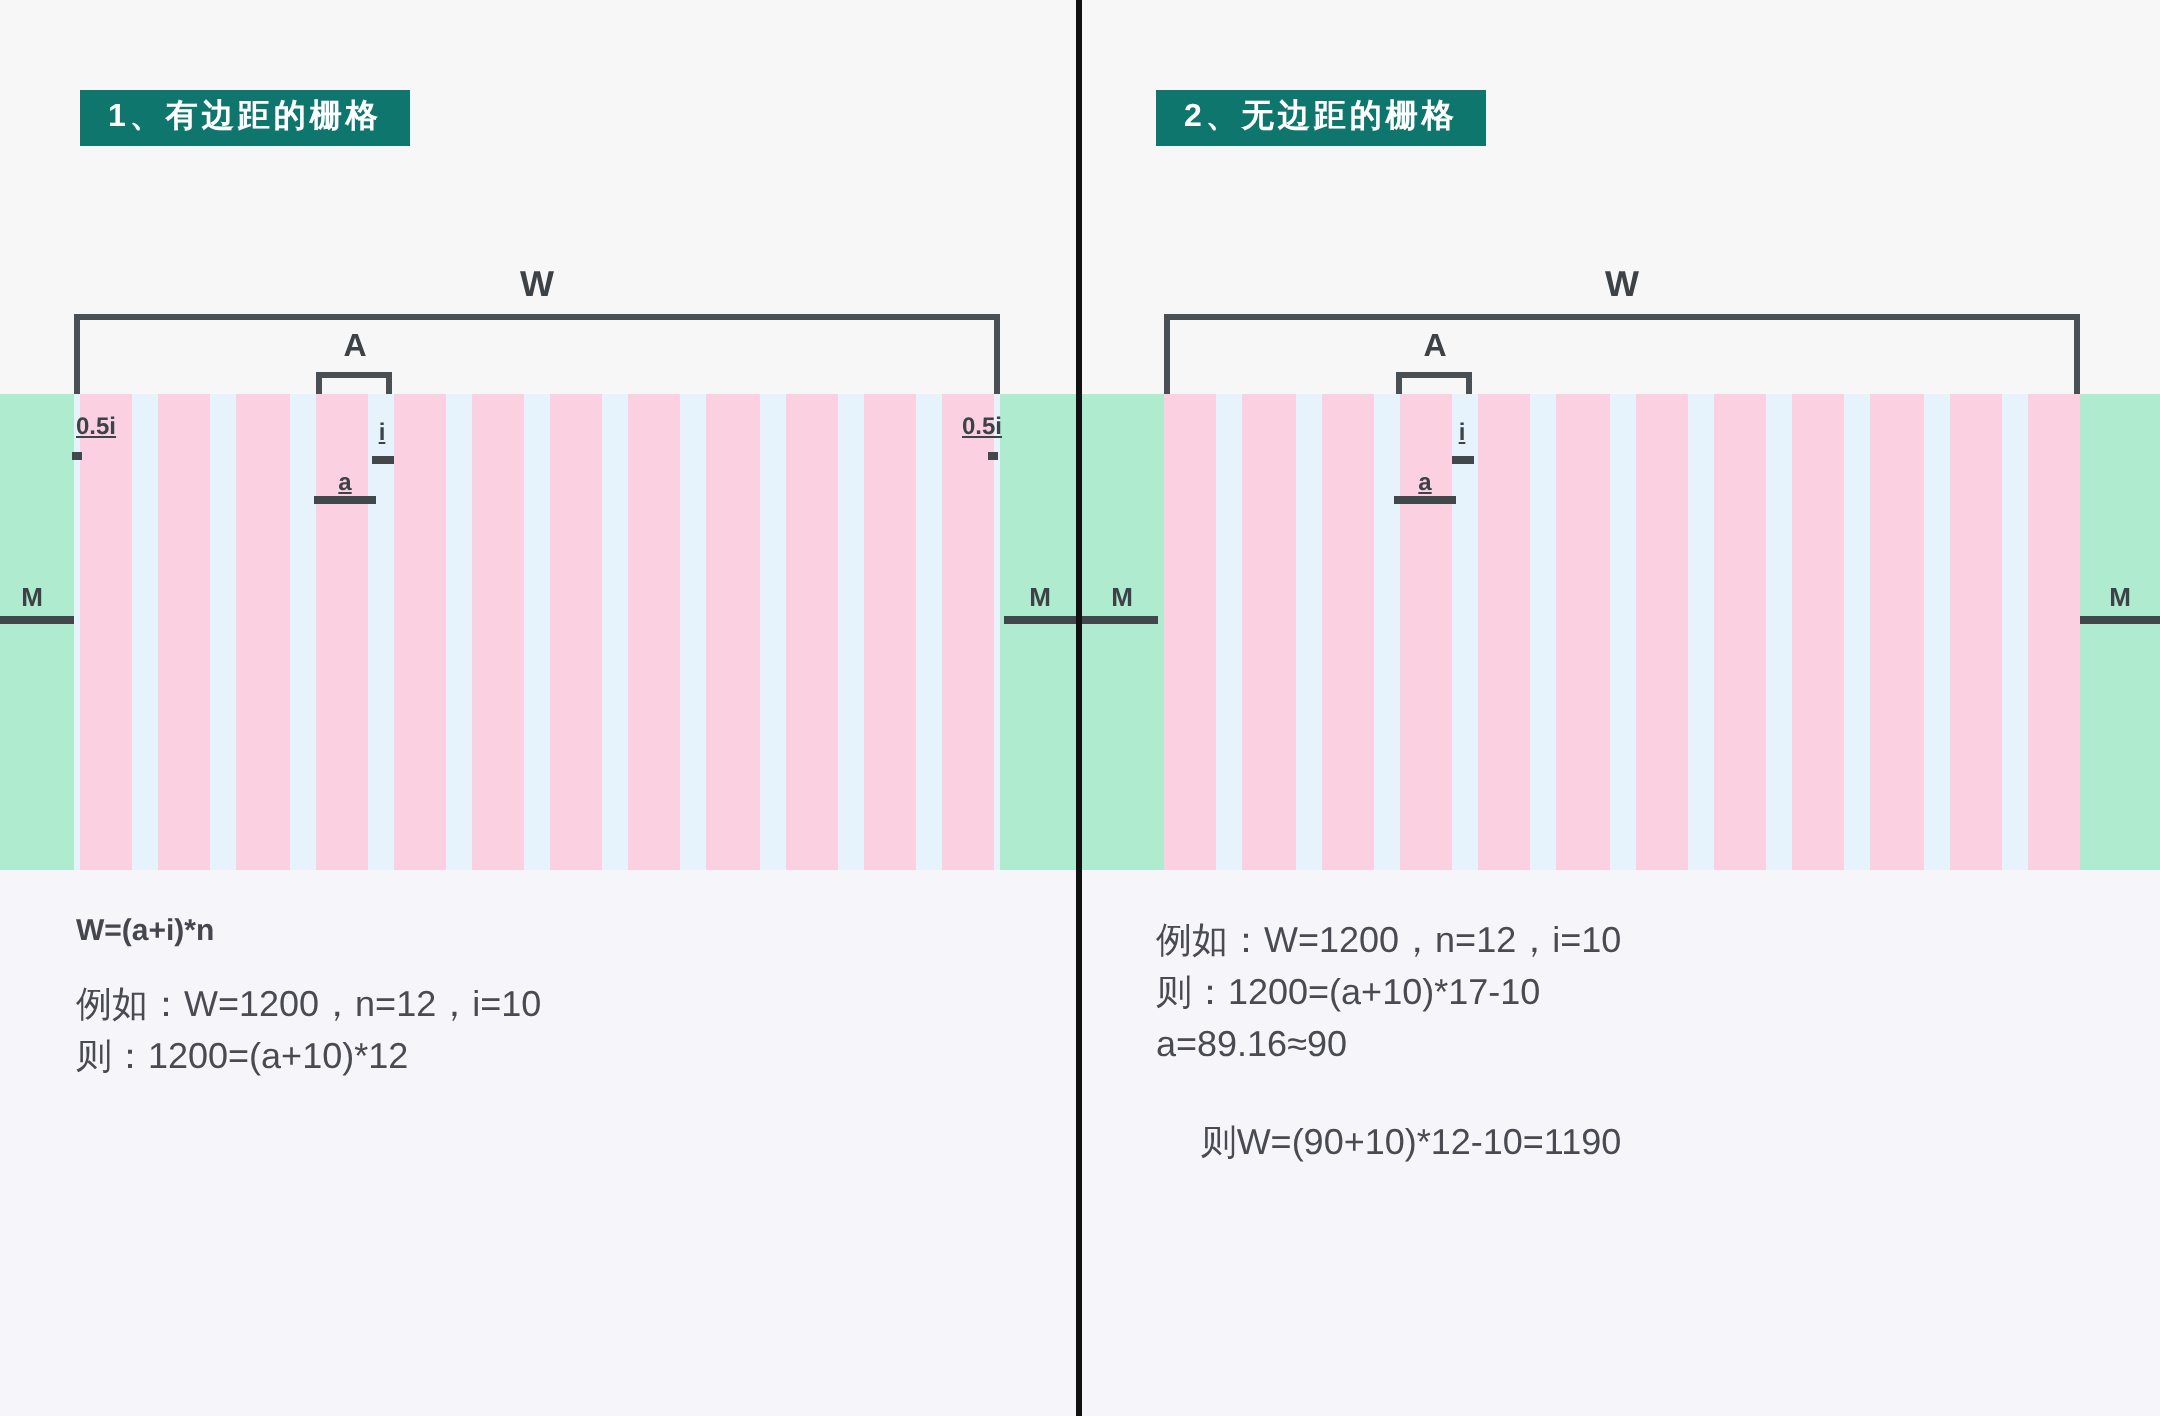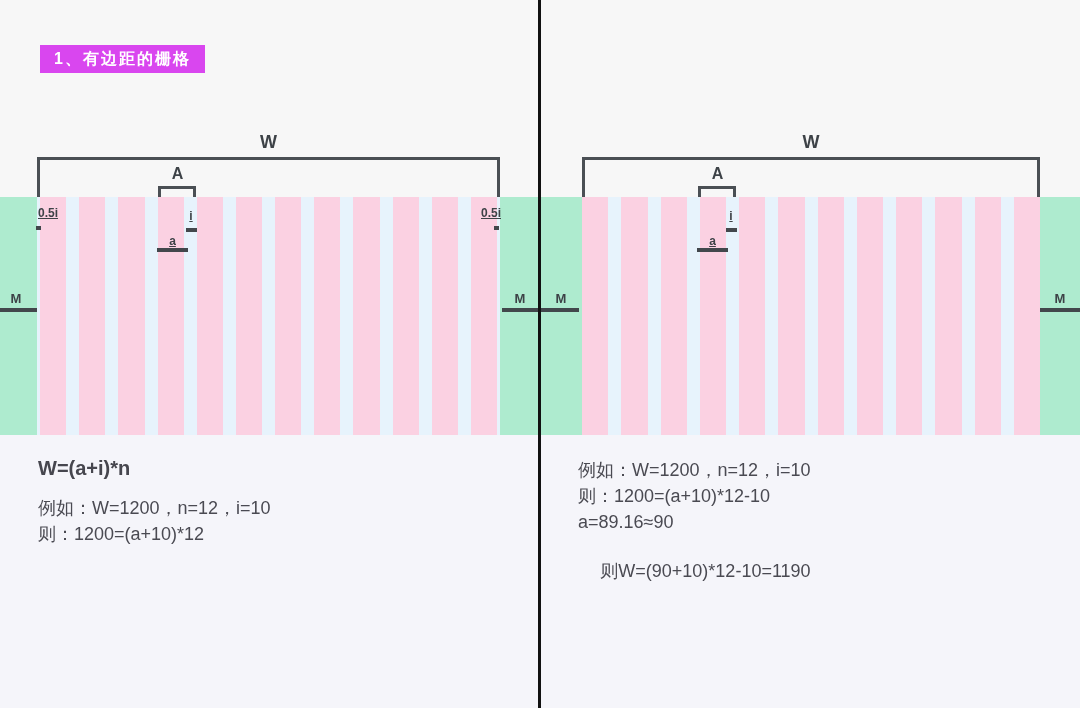--- a/index.html
+++ b/index.html
@@ -8,21 +8,21 @@
     background:#f5f5fa;
     font-family:"Liberation Sans","DejaVu Sans",sans-serif;
     -webkit-font-smoothing:antialiased;
   }
   .top-band{position:absolute;left:0;top:0;width:1080px;height:197px;background:#f7f7f7;}
   .panel{position:absolute;top:0;width:540px;height:708px;}
   .panel-left{left:0;}
   .panel-right{left:540px;}
 
   .title-box{
-    position:absolute;top:45px;background:#d946ef;color:#ffffff;
+    position:absolute;top:45px;background:#0f766e;color:#ffffff;
     font-size:16px;font-weight:bold;letter-spacing:2px;
     padding:4px 14px;line-height:20px;white-space:nowrap;
   }
   .panel-left .title-box{left:40px;}
   .panel-right .title-box{left:38px;}
 
   .w-label{position:absolute;top:132px;text-align:center;font-weight:bold;font-size:18px;color:#3d4247;}
   .panel-left .w-label{left:37px;width:463px;}
   .panel-right .w-label{left:42px;width:458px;}
 
@@ -65,21 +65,21 @@
   .panel-left  .m-left-label{left:2px;width:28px;}
   .panel-left  .m-left-line{left:0;width:37px;}
   .panel-left  .m-right-label{left:505px;width:30px;}
   .panel-left  .m-right-line{left:502px;width:38px;}
   .panel-right .m-left-label{left:6px;width:30px;}
   .panel-right .m-left-line{left:0;width:39px;}
   .panel-right .m-right-label{left:505px;width:30px;}
   .panel-right .m-right-line{left:500px;width:40px;}
 
   .formula{position:absolute;left:38px;top:457px;}
-  .formula-title{font-size:20px;font-weight:bold;color:#46464e;margin:0 0 15px 0;}
+  .formula-title{font-size:15px;font-weight:bold;color:#46464e;margin:0 0 15px 0;}
   .formula-line{font-size:18px;color:#4a4a52;line-height:26px;}
   .gap-above{margin-top:23px;text-align:right;}
 
   .divider{position:absolute;left:538px;top:0;width:3px;height:708px;background:#111111;z-index:10;}
 </style>
 </head>
 <body>
 
 <div class="top-band"></div>
 
@@ -127,20 +127,21 @@
   <div class="tick m-line m-right-line"></div>
 
   <div class="formula">
     <p class="formula-title">W=(a+i)*n</p>
     <div class="formula-line">例如：W=1200，n=12，i=10</div>
     <div class="formula-line">则：1200=(a+10)*12</div>
   </div>
 </section>
 
 <section class="panel panel-right">
+  <div class="title-box">2、无边距的栅格</div>
 
   <div class="w-label">W</div>
   <div class="w-bracket"></div>
 
   <div class="a-label">A</div>
   <div class="a-bracket"></div>
 
   <div class="grid-band">
     <div class="margin-block m-left"></div>
     <div class="grid-area">
@@ -165,19 +166,19 @@
   <div class="anno anno-sm a-small-label">a</div>
   <div class="tick a-line"></div>
 
   <div class="anno m-label m-left-label">M</div>
   <div class="tick m-line m-left-line"></div>
   <div class="anno m-label m-right-label">M</div>
   <div class="tick m-line m-right-line"></div>
 
   <div class="formula">
     <div class="formula-line">例如：W=1200，n=12，i=10</div>
-    <div class="formula-line">则：1200=(a+10)*12-10</div>
+    <div class="formula-line">则：1200=(a+10)*17-10</div>
     <div class="formula-line">a=89.16≈90</div>
     <div class="formula-line gap-above">则W=(90+10)*12-10=1190</div>
   </div>
 </section>
 
 <div class="divider"></div>
 
 </body></html>

